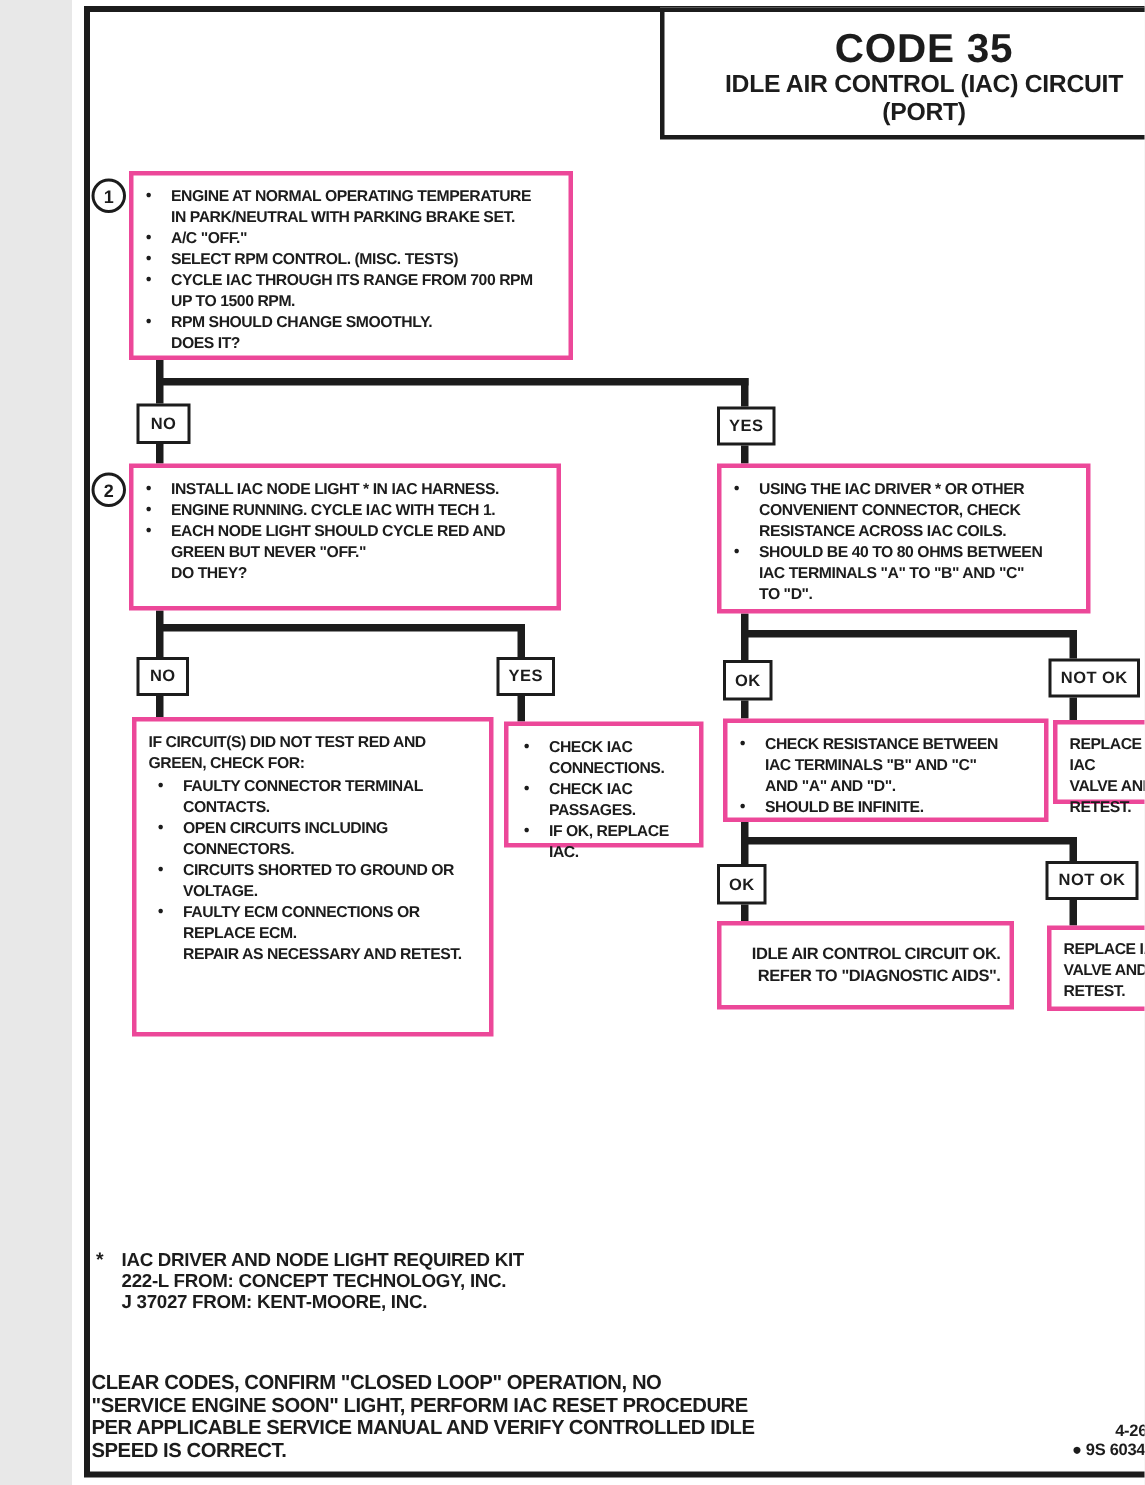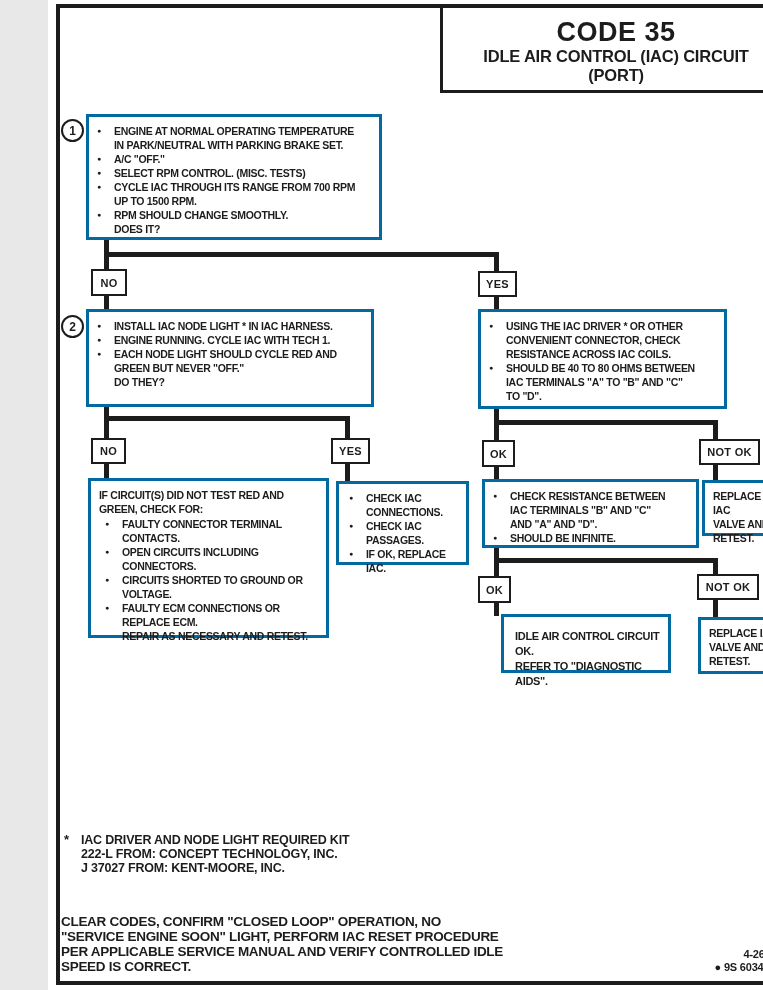--- a/index.html
+++ b/index.html
@@ -16,21 +16,21 @@
   
   .title-box {
     position:absolute; left:392px; top:5px; width:352px; height:88px;
     border:3px solid #1c1c1c; background:#fff; box-sizing:border-box;
     text-align:center; z-index:2;
   }
   .title-code { font-size:27px; line-height:30px; margin-top:9px; letter-spacing:0.5px; }
   .title-line { font-size:16.5px; line-height:19px; letter-spacing:-0.2px; }
   
   .box {
-    position:absolute; border:3px solid #0369a1; background:#fff; box-sizing:border-box;
+    position:absolute; border:3px solid #ec4899; background:#fff; box-sizing:border-box;
     font-size:10.5px; line-height:14px; letter-spacing:-0.3px; z-index:2;
   }
   .items { padding:7px 3px 3px 8px; }
   .item { display:flex; }
   .blt { flex:0 0 17px; text-align:left; font-size:7px; line-height:14px; }
   .txt { white-space:pre-line; }
   .plain { white-space:pre-line; padding:7px 5px 4px 8px; }
   .heading { white-space:pre-line; padding:7px 4px 0 8px; }
   .sub .items { padding-top:1px; padding-left:14px; }
   
@@ -153,21 +153,21 @@
 TO "D".</div>
       </div>
     </div>
   </div>
 
   <div class="tag" style="left:43px; top:438px; width:35px; height:26px;">NO</div>
   <div class="tag" style="left:283px; top:438px; width:39px; height:26px;">YES</div>
   <div class="tag" style="left:434px; top:440px; width:33px; height:27px;">OK</div>
   <div class="tag" style="left:651px; top:439px; width:61px; height:26px;">NOT OK</div>
 
-  <div class="box sub" style="left:40px; top:478px; width:241px; height:160px;">
+  <div class="box sub" style="left:40px; top:478px; width:241px; height:213px;">
     <div class="heading">IF CIRCUIT(S) DID NOT TEST RED AND
 GREEN, CHECK FOR:</div>
     <div class="items">
       <div class="item">
         <span class="blt">●</span>
         <div class="txt">FAULTY CONNECTOR TERMINAL
 CONTACTS.</div>
       </div>
       <div class="item">
         <span class="blt">●</span>
@@ -224,21 +224,21 @@
 
   <div class="box" style="left:654px; top:480px; width:85px; height:56px;">
     <div class="plain" style="padding-top:6px;">REPLACE IAC
 VALVE AND
 RETEST.</div>
   </div>
 
   <div class="tag" style="left:430px; top:576px; width:33px; height:27px;">OK</div>
   <div class="tag" style="left:649px; top:574px; width:62px; height:26px;">NOT OK</div>
 
-  <div class="box" style="left:453px; top:614px; width:170px; height:59px; font-size:11px; line-height:15px;">
+  <div class="box" style="left:430px; top:614px; width:198px; height:59px; font-size:11px; line-height:15px;text-align:right;">
     <div class="plain" style="padding:12px 6px 0 11px;">IDLE AIR CONTROL CIRCUIT OK.
 REFER TO "DIAGNOSTIC AIDS".</div>
   </div>
 
   <div class="box" style="left:650px; top:617px; width:91px; height:57px;">
     <div class="plain" style="padding-top:6px;">REPLACE IAC
 VALVE AND
 RETEST.</div>
   </div>
 

